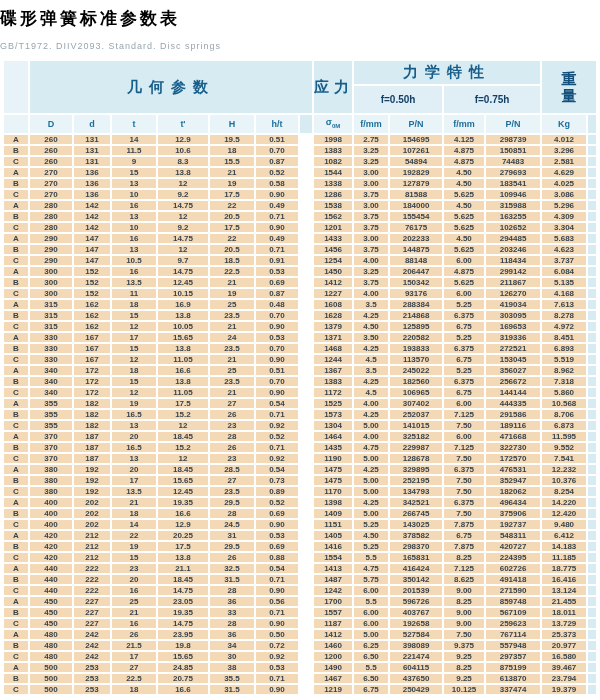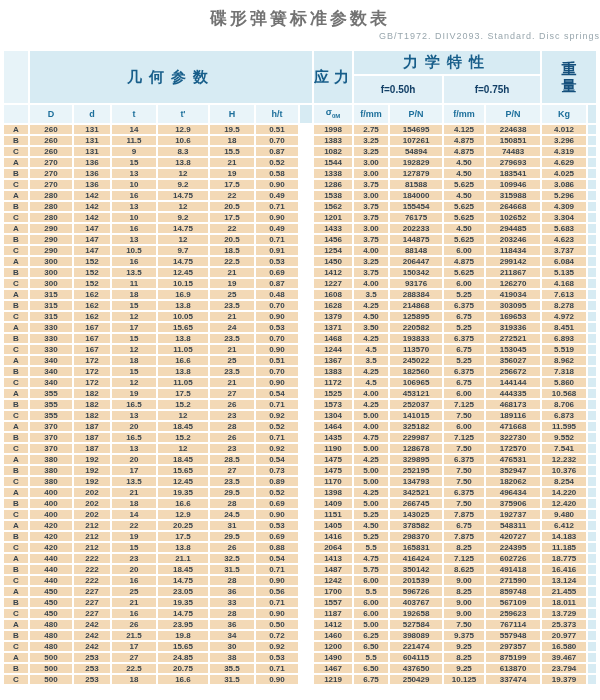--- a/index.html
+++ b/index.html
@@ -1,20 +1,20 @@
 <!DOCTYPE html>
 <html><head>
 <meta charset="utf-8">
 <style>
   html,body{margin:0;padding:0;background:#ffffff;}
   body{width:600px;height:700px;font-family:"Liberation Sans",sans-serif;overflow:hidden;}
   .page{width:600px;padding-top:9px;}
-  .title{text-align:center;font-size:17px;color:#737373;letter-spacing:3px;font-weight:bold;
+  .title{font-size:17px;color:#000000;letter-spacing:3px;font-weight:bold;
          font-family:"Liberation Serif","DejaVu Serif",serif;line-height:20px;}
-  .subtitle{text-align:right;font-size:9px;color:#98a6ad;letter-spacing:1px;margin-top:2px;line-height:11px;}
+  .subtitle{text-align:left;font-size:9px;color:#98a6ad;letter-spacing:1px;margin-top:12px;line-height:11px;}
   table{border-collapse:separate;border-spacing:2px;table-layout:fixed;width:592px;margin:7px auto 0;}
   td,th{padding:0;overflow:hidden;white-space:nowrap;text-align:center;vertical-align:middle;}
   
   .h1{background:#d7ebf3;color:#175e8a;font-weight:bold;font-size:15px;letter-spacing:7px;}
   .h1.small-sp{letter-spacing:5px;}
   .h-type{background:#e7f3f8;}
   .h-weight{background:#d7ebf3;color:#14507c;font-weight:bold;font-size:15px;line-height:17px;}
   .sub-h{background:#e0eff6;color:#123f66;font-size:10px;font-weight:bold;height:23px;}
   .col-h{background:#e9f4f9;color:#1d6f9b;font-size:9px;font-weight:bold;height:14px;line-height:14px;}
   .col-h sub{font-size:6px;}
@@ -89,21 +89,21 @@
           <td>131</td>
           <td>14</td>
           <td>12.9</td>
           <td>19.5</td>
           <td>0.51</td>
           <td class="spacer"></td>
           <td>1998</td>
           <td>2.75</td>
           <td>154695</td>
           <td>4.125</td>
-          <td>224638</td>
+          <td>298739</td>
           <td>4.012</td>
           <td class="strip"></td>
         </tr>
         <tr>
           <td>B</td>
           <td>260</td>
           <td>131</td>
           <td>11.5</td>
           <td>10.6</td>
           <td>18</td>
@@ -124,21 +124,21 @@
           <td>9</td>
           <td>8.3</td>
           <td>15.5</td>
           <td>0.87</td>
           <td class="spacer"></td>
           <td>1082</td>
           <td>3.25</td>
           <td>54894</td>
           <td>4.875</td>
           <td>74483</td>
-          <td>4.319</td>
+          <td>2.581</td>
           <td class="strip"></td>
         </tr>
         <tr>
           <td>A</td>
           <td>270</td>
           <td>136</td>
           <td>15</td>
           <td>13.8</td>
           <td>21</td>
           <td>0.52</td>
@@ -208,21 +208,21 @@
           <td>142</td>
           <td>13</td>
           <td>12</td>
           <td>20.5</td>
           <td>0.71</td>
           <td class="spacer"></td>
           <td>1562</td>
           <td>3.75</td>
           <td>155454</td>
           <td>5.625</td>
-          <td>264668</td>
+          <td>163255</td>
           <td>4.309</td>
           <td class="strip"></td>
         </tr>
         <tr>
           <td>C</td>
           <td>280</td>
           <td>142</td>
           <td>10</td>
           <td>9.2</td>
           <td>17.5</td>
@@ -495,40 +495,40 @@
           <td>A</td>
           <td>355</td>
           <td>182</td>
           <td>19</td>
           <td>17.5</td>
           <td>27</td>
           <td>0.54</td>
           <td class="spacer"></td>
           <td>1525</td>
           <td>4.00</td>
-          <td>453121</td>
+          <td>307402</td>
           <td>6.00</td>
           <td>444335</td>
           <td>10.568</td>
           <td class="strip"></td>
         </tr>
         <tr>
           <td>B</td>
           <td>355</td>
           <td>182</td>
           <td>16.5</td>
           <td>15.2</td>
           <td>26</td>
           <td>0.71</td>
           <td class="spacer"></td>
           <td>1573</td>
           <td>4.25</td>
           <td>252037</td>
           <td>7.125</td>
-          <td>468173</td>
+          <td>291586</td>
           <td>8.706</td>
           <td class="strip"></td>
         </tr>
         <tr>
           <td>C</td>
           <td>355</td>
           <td>182</td>
           <td>13</td>
           <td>12</td>
           <td>23</td>
@@ -731,21 +731,21 @@
         </tr>
         <tr>
           <td>C</td>
           <td>420</td>
           <td>212</td>
           <td>15</td>
           <td>13.8</td>
           <td>26</td>
           <td>0.88</td>
           <td class="spacer"></td>
-          <td>2064</td>
+          <td>1554</td>
           <td>5.5</td>
           <td>165831</td>
           <td>8.25</td>
           <td>224395</td>
           <td>11.185</td>
           <td class="strip"></td>
         </tr>
         <tr>
           <td>A</td>
           <td>440</td>

